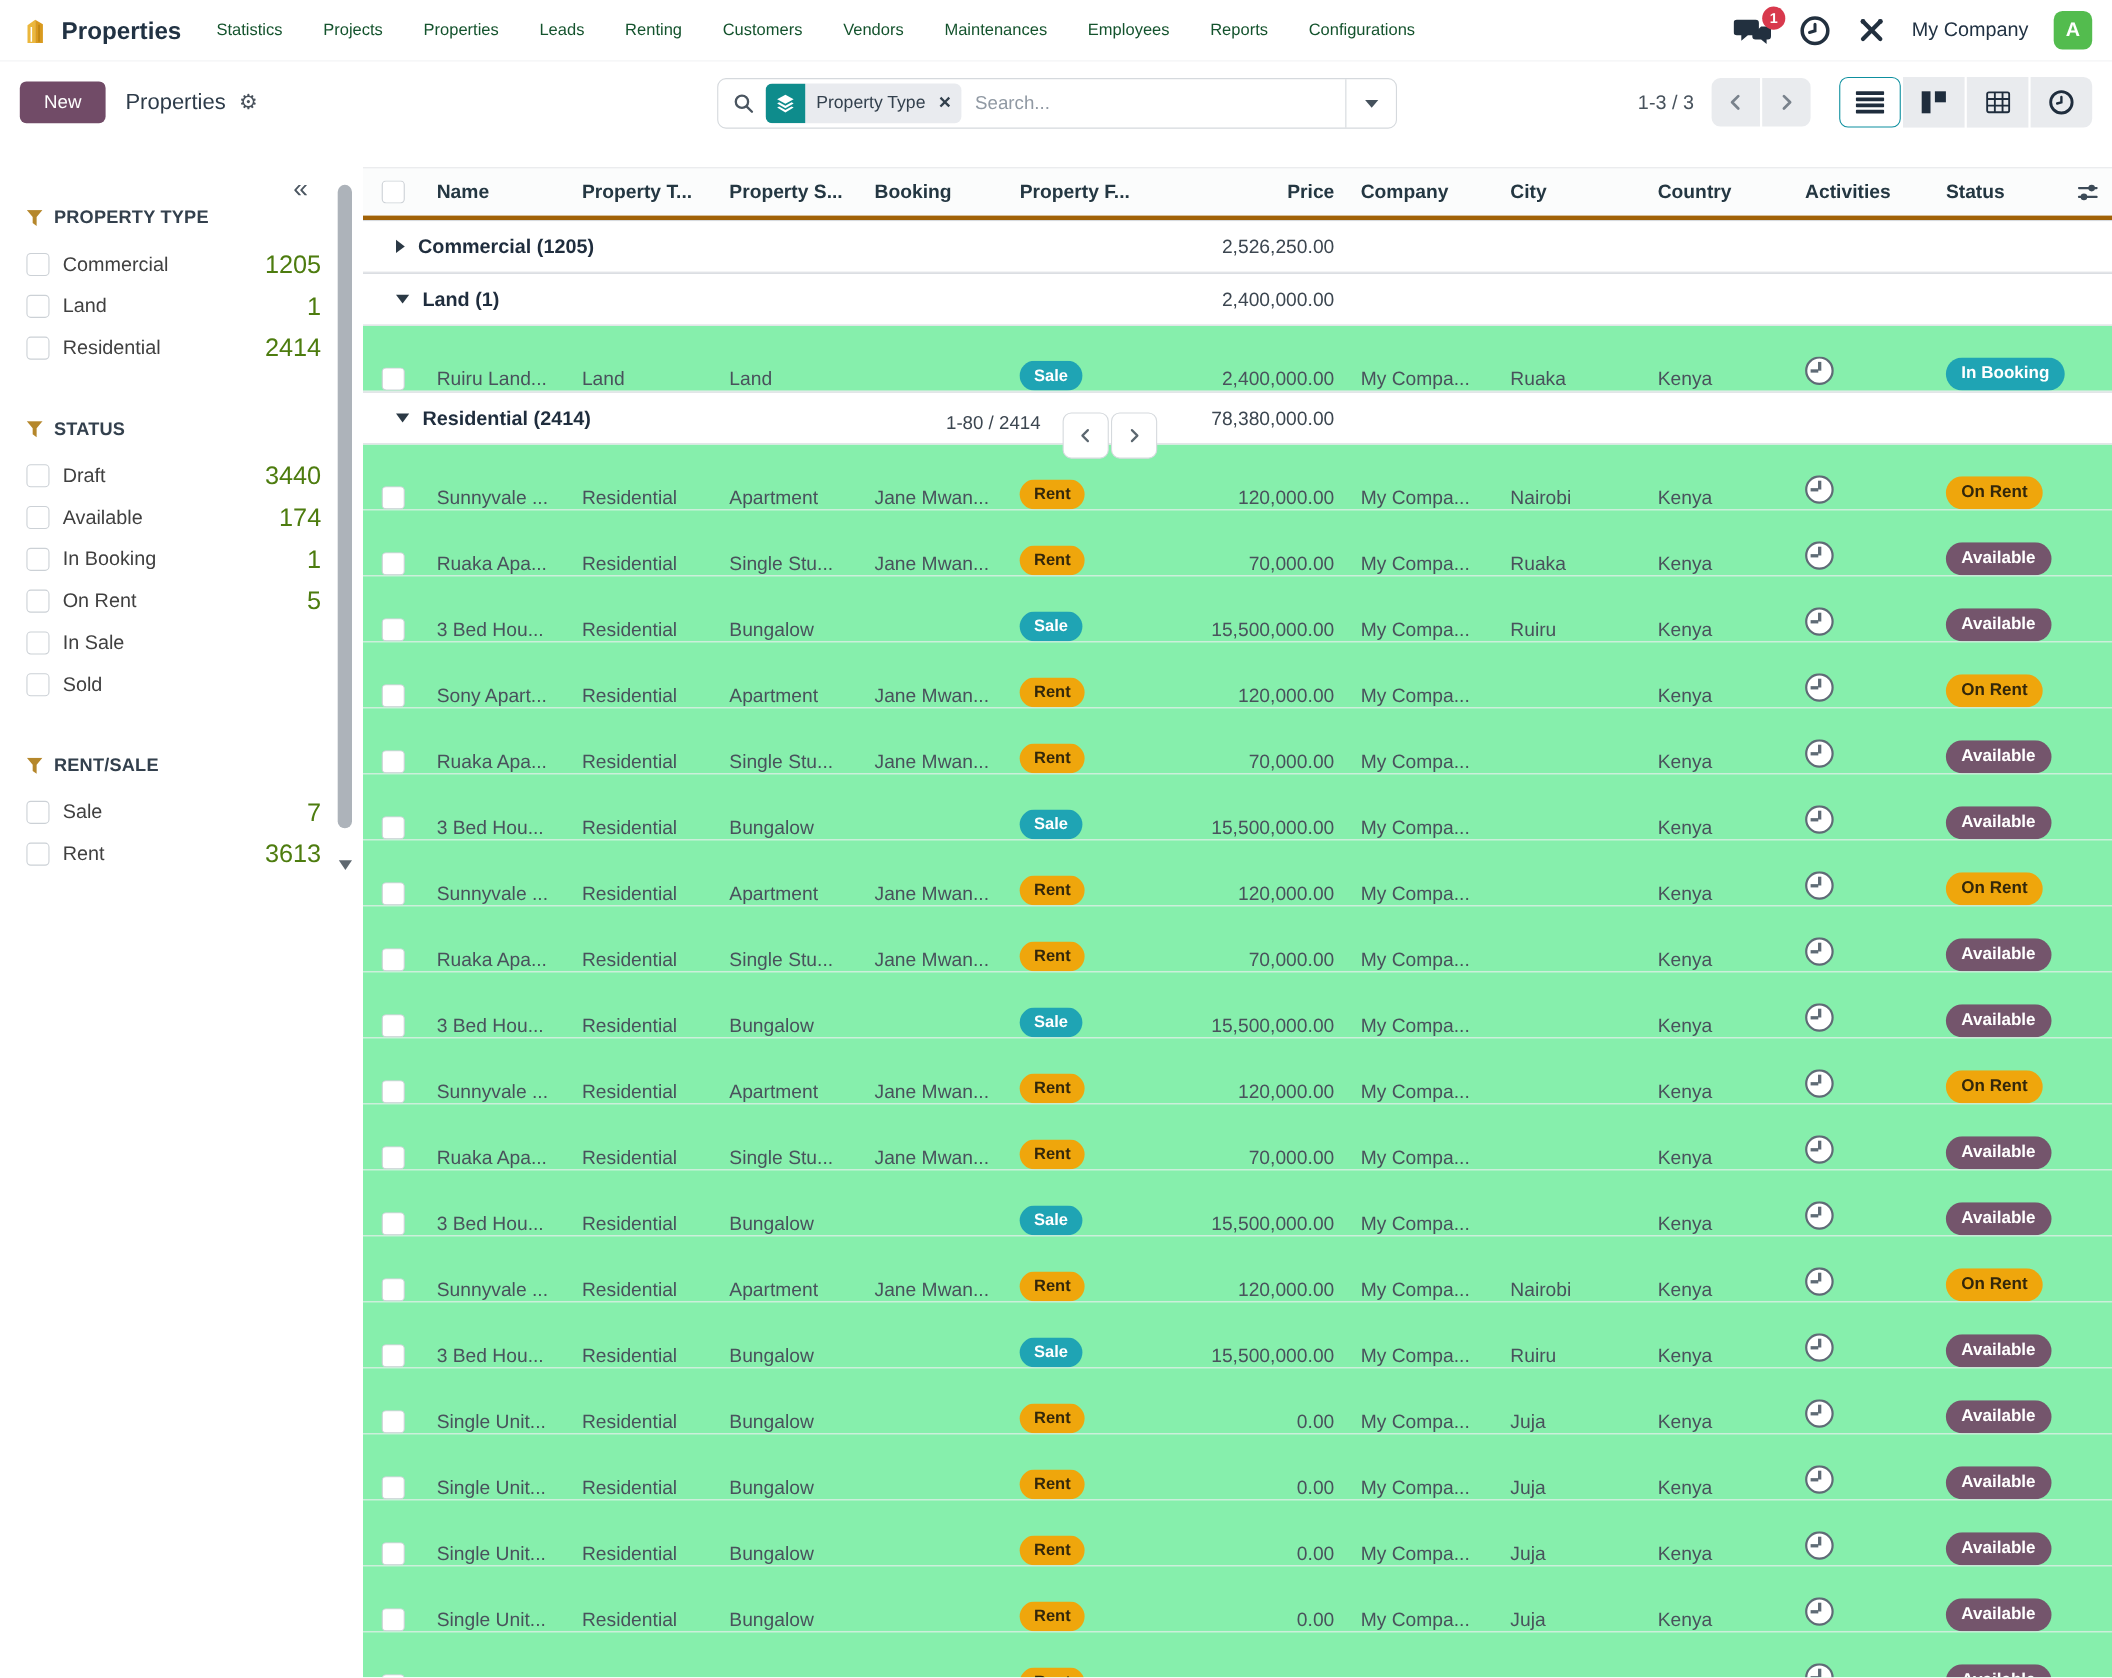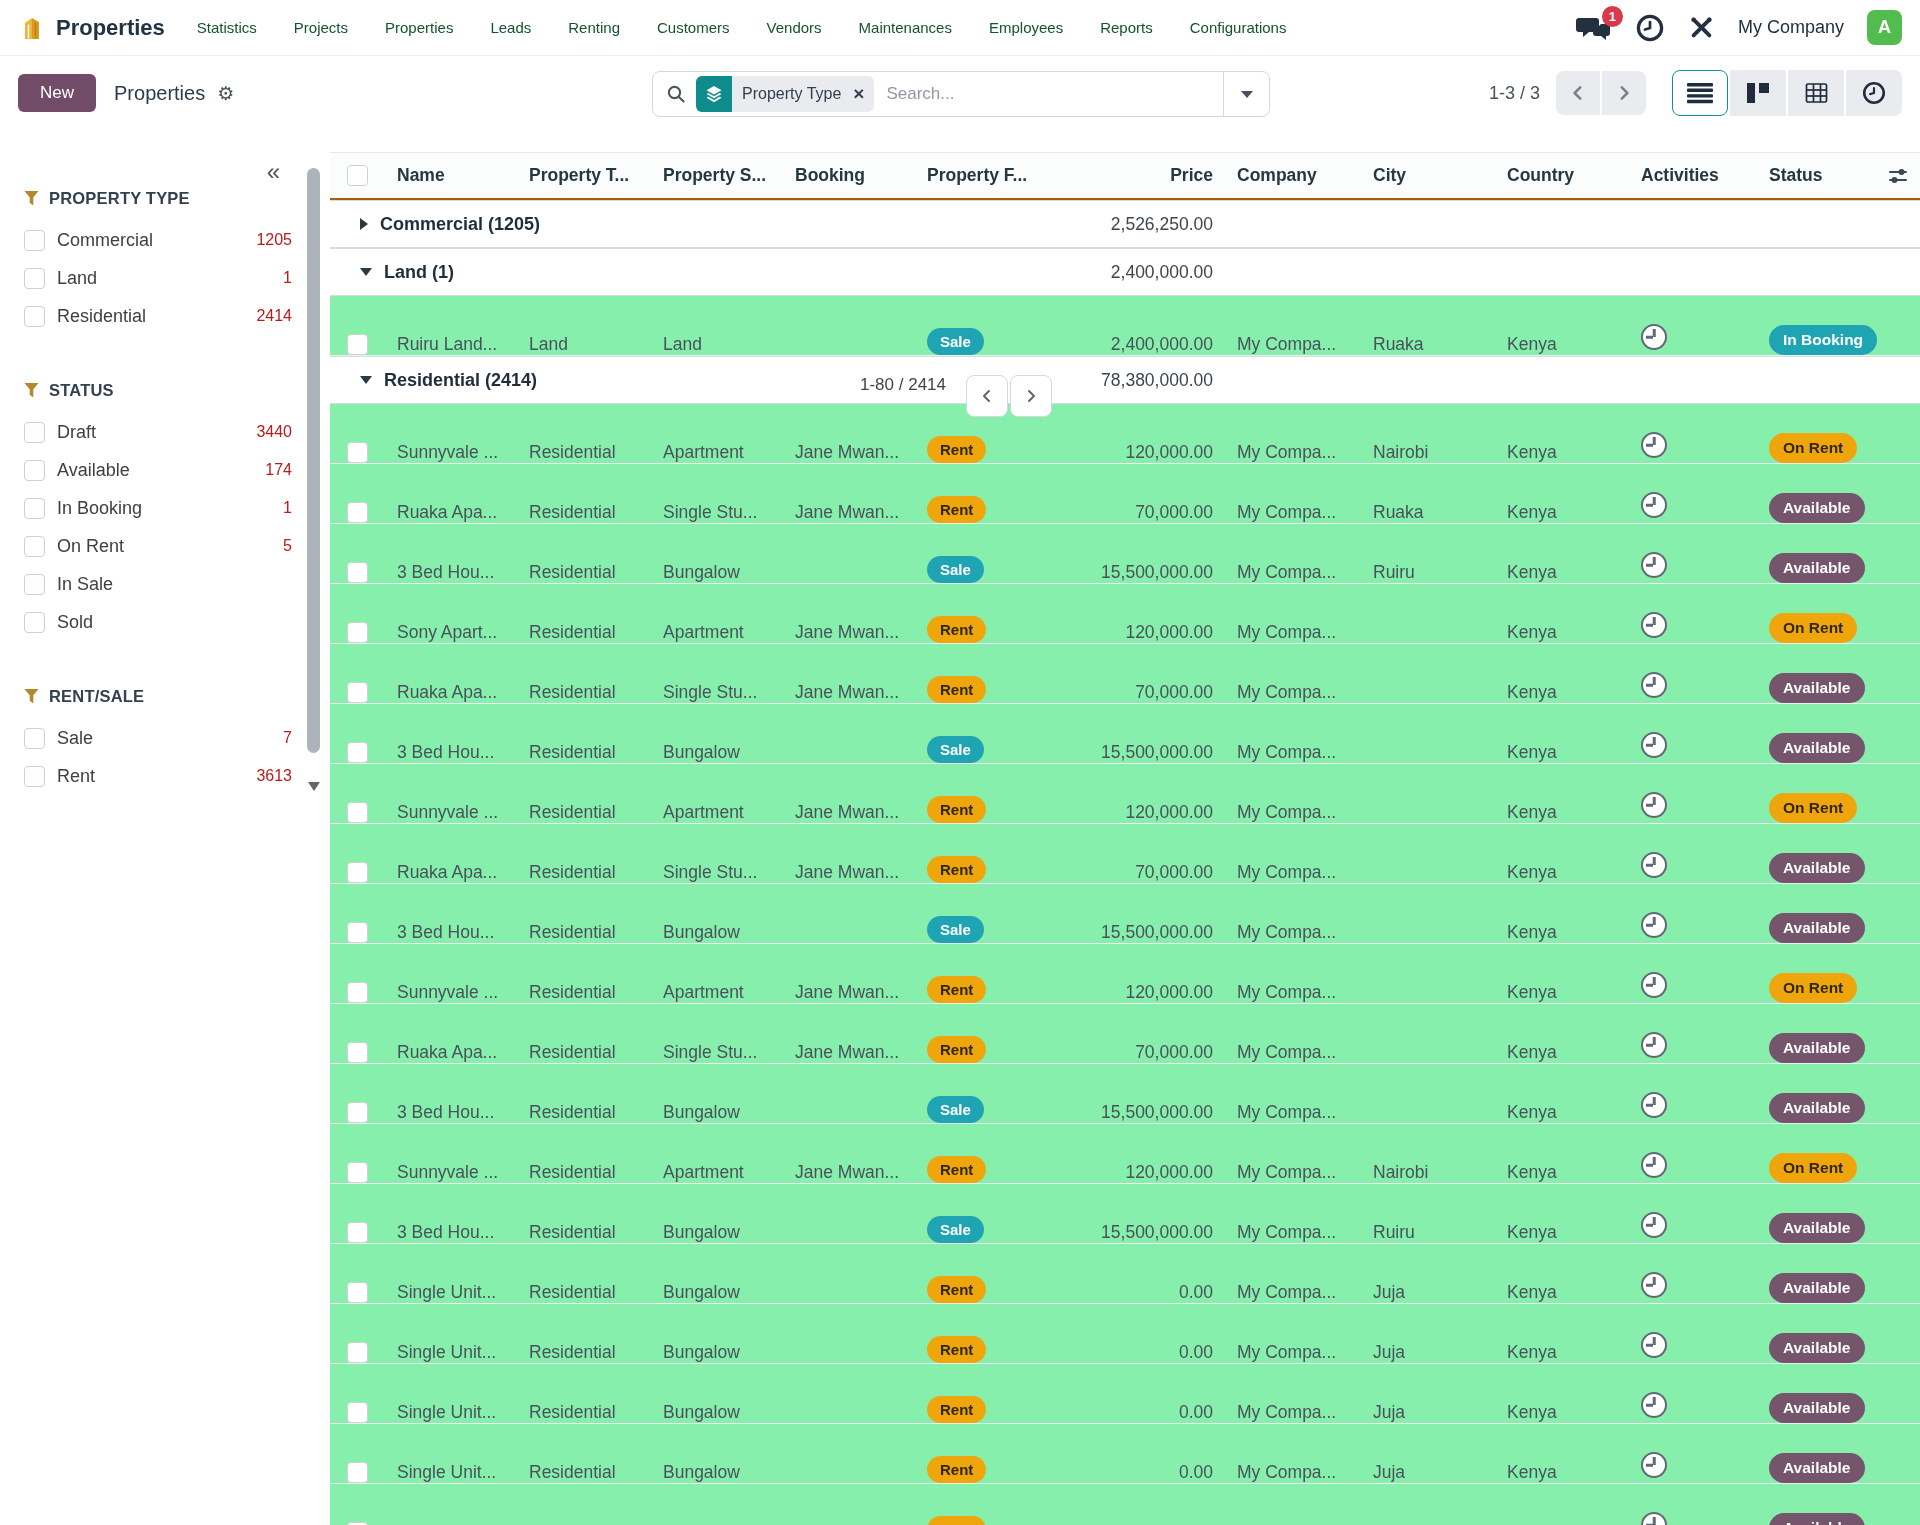--- a/index.html
+++ b/index.html
@@ -56,29 +56,29 @@
 
   
   .sidebar{position:absolute;left:0;top:130px;width:330px;bottom:0;padding:53px 0 0 24px}
   .collapse{position:absolute;top:30px;right:50px;font-size:24px;color:#4a5560;cursor:pointer;line-height:1}
   .sb-head{display:flex;align-items:center;height:30px;margin-bottom:8px;gap:10px}
   .sb-title{font-size:16.5px;font-weight:700;color:#33404d;letter-spacing:.2px}
   .funnel{width:15px;height:15px;background:var(--gold);clip-path:polygon(0 0,100% 0,62% 45%,62% 100%,38% 82%,38% 45%);flex:none}
   .sb-section{margin-bottom:40px}
   .sb-item{display:flex;align-items:center;height:38px;width:268px;cursor:pointer}
   .sb-label{margin-left:12px;font-size:18px;color:#404040}
-  .sb-count{margin-left:auto;font-size:16px;color:#b91c1c}
+  .sb-count{margin-left:auto;font-size:23px;color:#4d7c0f}
   .cb{width:21px;height:21px;border:1px solid #ccd1d6;border-radius:4px;background:#fff;display:inline-block;cursor:pointer;flex:none}
   .sb-scroll-thumb{position:absolute;left:307px;top:38px;width:13px;height:585px;background:#adb3ba;border-radius:7px}
   .sb-scroll-arrow{position:absolute;left:308px;top:652px;width:0;height:0;border-left:6.5px solid transparent;border-right:6.5px solid transparent;border-top:9px solid #5f6870}
 
   
   .main{position:absolute;left:330px;top:130px;right:0;bottom:0;padding-top:22px;overflow:hidden}
   .thead{display:flex;align-items:center;height:48px;background:#fbfcfc;border-top:1px solid #e6e8ea;
-    border-bottom:2px solid #a16207;font-weight:700;color:var(--head);font-size:17.5px}
+    border-bottom:4px solid #a16207;font-weight:700;color:var(--head);font-size:17.5px}
   .cell{padding-left:12px;overflow:hidden;white-space:nowrap;flex:none}
   .c-sel{width:55px;display:flex;justify-content:center;padding-left:0}
   .c-name{width:132px}.c-ptype{width:134px}.c-psub{width:132px}.c-landlord{width:132px}.c-fs{width:140px}
   .c-price{width:170px;text-align:right;padding-right:12px;padding-left:0}
   .c-company{width:136px}.c-city{width:134px}.c-country{width:134px}.c-act{width:128px}.c-status{width:130px}
   .c-gear{width:33px;padding-left:0;display:flex;align-items:center}
   .data-row{display:flex;align-items:flex-end;height:60px;border-bottom:1px solid var(--border);
     font-size:17.5px;color:var(--text);background:#86efac;cursor:pointer}
   .group-row{position:relative;display:flex;align-items:center;height:48px;border-top:1px solid var(--border-dark);
     border-bottom:1px solid var(--border-dark);background:#fff;padding-left:30px;font-size:18px;color:#1f2d3d;cursor:pointer}

